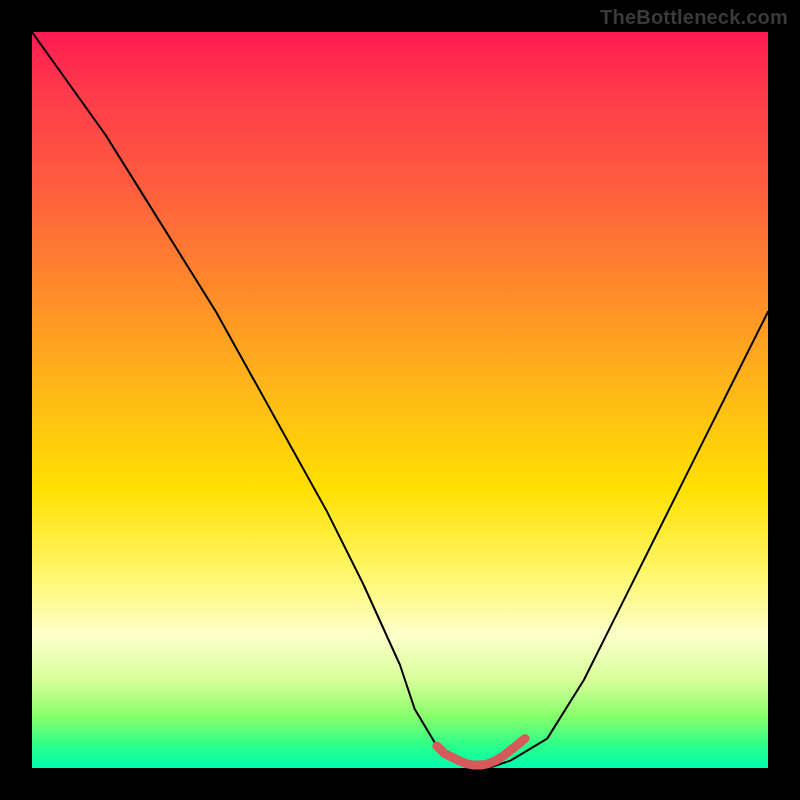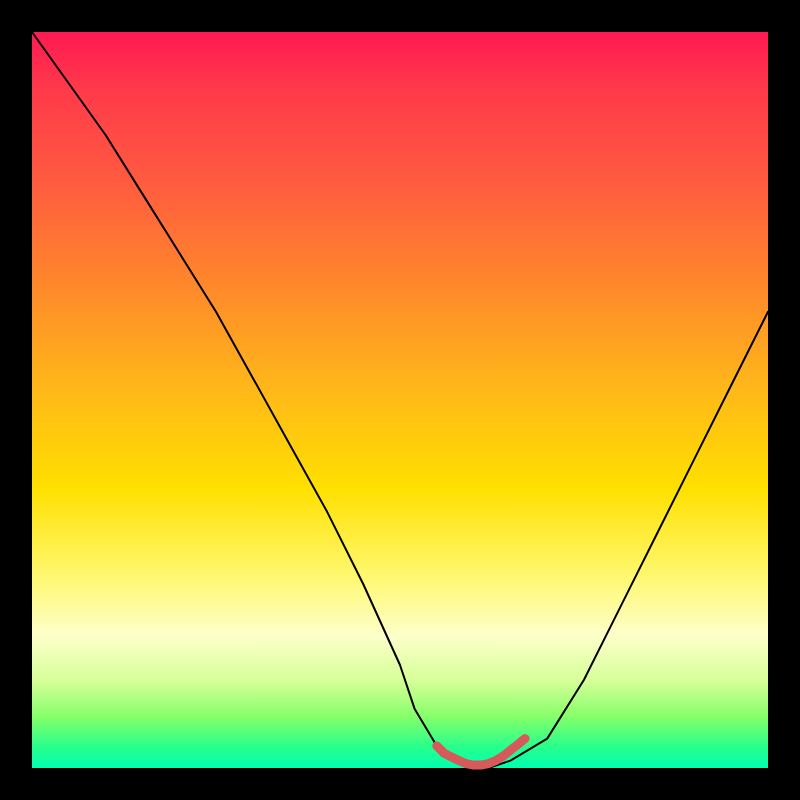--- a/index.html
+++ b/index.html
@@ -56,20 +56,21 @@
     width: 736px;
     height: 736px;
     overflow: visible;
   }
 </style>
 </head>
 <body>
 
 <div class="frame">
 
+  <span class="watermark">TheBottleneck.com</span>
 
   <div class="plot">
     <svg class="curve" viewBox="0 0 736 736" preserveAspectRatio="none">
       <path id="curve-path" fill="none" stroke="#000000" stroke-width="2" stroke-linecap="round" stroke-linejoin="round" d="M0.0 0.0 L36.8 51.5 L73.6 103.0 L110.4 161.9 L147.2 220.8 L184.0 279.7 L220.8 345.9 L257.6 412.2 L294.4 478.4 L331.2 552.0 L368.0 633.0 L382.7 677.1 L404.8 713.9 L426.9 728.6 L441.6 736.0 L456.3 736.0 L478.4 728.6 L515.2 706.6 L552.0 647.7 L588.8 574.1 L625.6 500.5 L662.4 426.9 L699.2 353.3 L736.0 279.7"></path>
       <path id="marker-path" fill="none" stroke="#d65a5a" stroke-width="9" stroke-linecap="round" stroke-linejoin="round" d="M404.8 713.9 L412.2 721.3 L419.5 725.0 L426.9 728.6 L434.2 731.6 L441.6 733.1 L449.0 733.1 L456.3 731.6 L463.7 728.6 L471.0 724.2 L478.4 718.3 L485.8 712.4 L493.1 706.6"></path>
     </svg>
   </div>
 
 </div>
 

